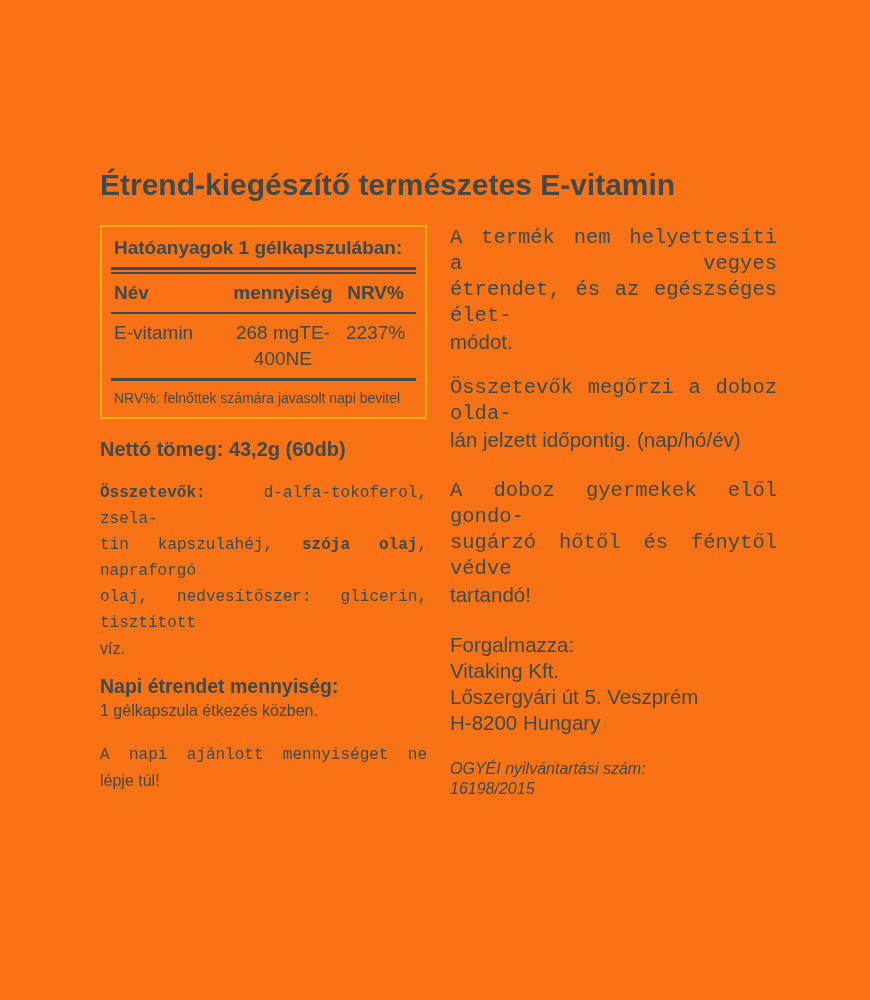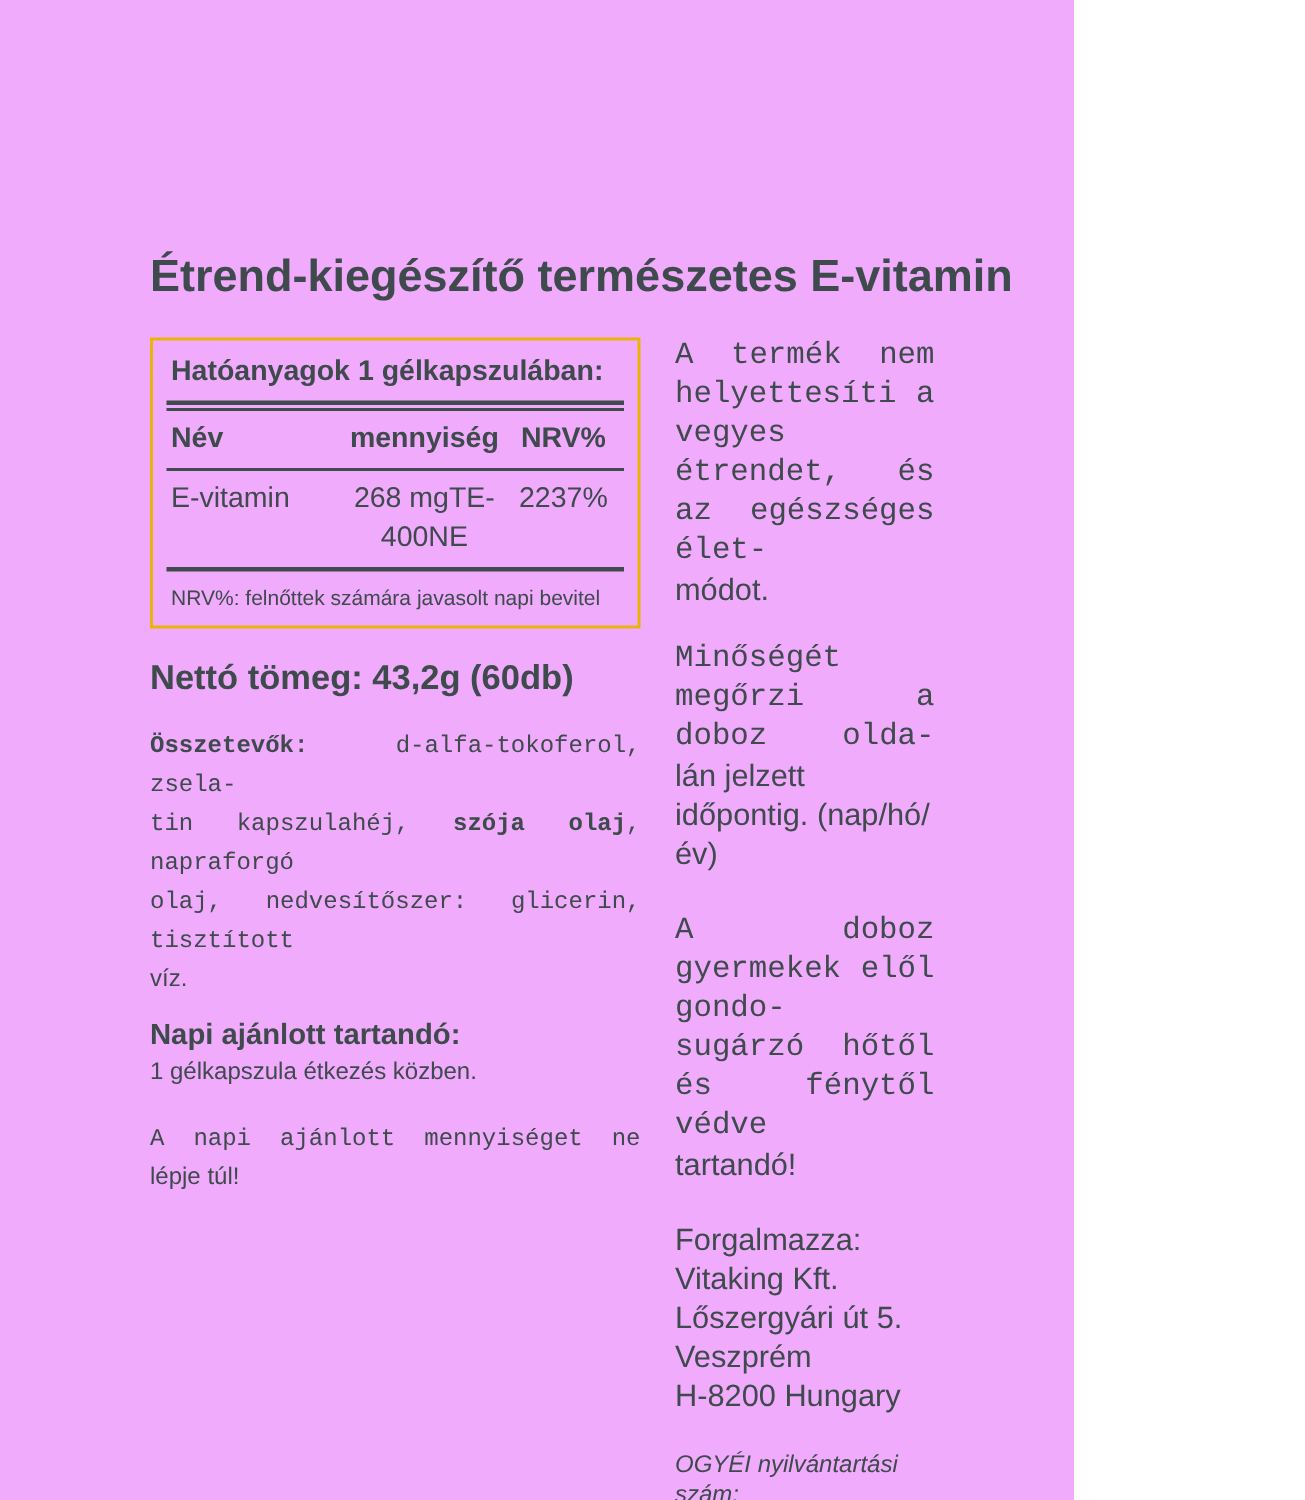--- a/index.html
+++ b/index.html
@@ -5,22 +5,22 @@
   html, body { margin: 0; padding: 0; }
   body {
     width: 870px; height: 1000px;
     background: #ffffff;
     font-family: "Liberation Sans", sans-serif;
     color: #3e4a4b;
     overflow: hidden;
   }
   .page {
     position: relative;
-    width: 716px; height: 1000px;
-    background: #f0abfc;
+    width: 870px; height: 1000px;
+    background: #f97316;
     box-sizing: border-box;
     padding: 168px 93px 0 100px;
   }
   .title {
     margin: 0;
     font-size: 30px;
     font-weight: bold;
     line-height: 1.15;
     white-space: nowrap;
     color: #3e4a4b;
@@ -75,21 +75,21 @@
   }
 
   
   .left-body  { font-size: 16px;  line-height: 26px; }
   .right-body { font-size: 20.5px; line-height: 26px; }
   .jline      { text-align: justify; text-align-last: justify; font-family: Liberation Mono, monospace; }
   .lline      { text-align: left; }
   b, .bold    { font-weight: bold; }
 
   .net-weight {
-    font-size: 23px;
+    font-size: 20px;
     font-weight: bold;
     margin-top: 19px;
     white-space: nowrap;
   }
   .ingredients { margin-top: 19px; }
   .daily-heading {
     font-weight: bold;
     font-size: 19.5px;
     margin-top: 13px;
   }
@@ -140,40 +140,40 @@
 
       <div class="net-weight">Nettó tömeg: 43,2g (60db)</div>
 
       <div class="ingredients left-body">
         <div class="jline"><b>Összetevők:</b> <span>d-alfa-tokoferol, zsela-</span></div>
         <div class="jline"><span>tin kapszulahéj,</span> <b>szója olaj</b><span>, napraforgó</span></div>
         <div class="jline">olaj, nedvesítőszer: glicerin, tisztított</div>
         <div class="lline">víz.</div>
       </div>
 
-      <div class="daily-heading">Napi ajánlott tartandó:</div>
+      <div class="daily-heading">Napi étrendet mennyiség:</div>
       <div class="left-body lline">1 gélkapszula étkezés közben.</div>
 
       <div class="warning left-body">
         <div class="jline">A napi ajánlott mennyiséget ne</div>
         <div class="lline">lépje túl!</div>
       </div>
 
     </div>
 
     <div class="col right-body">
 
       <div class="rp p1">
         <div class="jline">A termék nem helyettesíti a vegyes</div>
         <div class="jline">étrendet, és az egészséges élet-</div>
         <div class="lline">módot.</div>
       </div>
 
       <div class="rp p2">
-        <div class="jline">Minőségét megőrzi a doboz olda-</div>
+        <div class="jline">Összetevők megőrzi a doboz olda-</div>
         <div class="lline">lán jelzett időpontig. (nap/hó/év)</div>
       </div>
 
       <div class="rp p3">
         <div class="jline">A doboz gyermekek elől gondo-</div>
         <div class="jline">sugárzó hőtől és fénytől védve</div>
         <div class="lline">tartandó!</div>
       </div>
 
       <div class="distributor">

